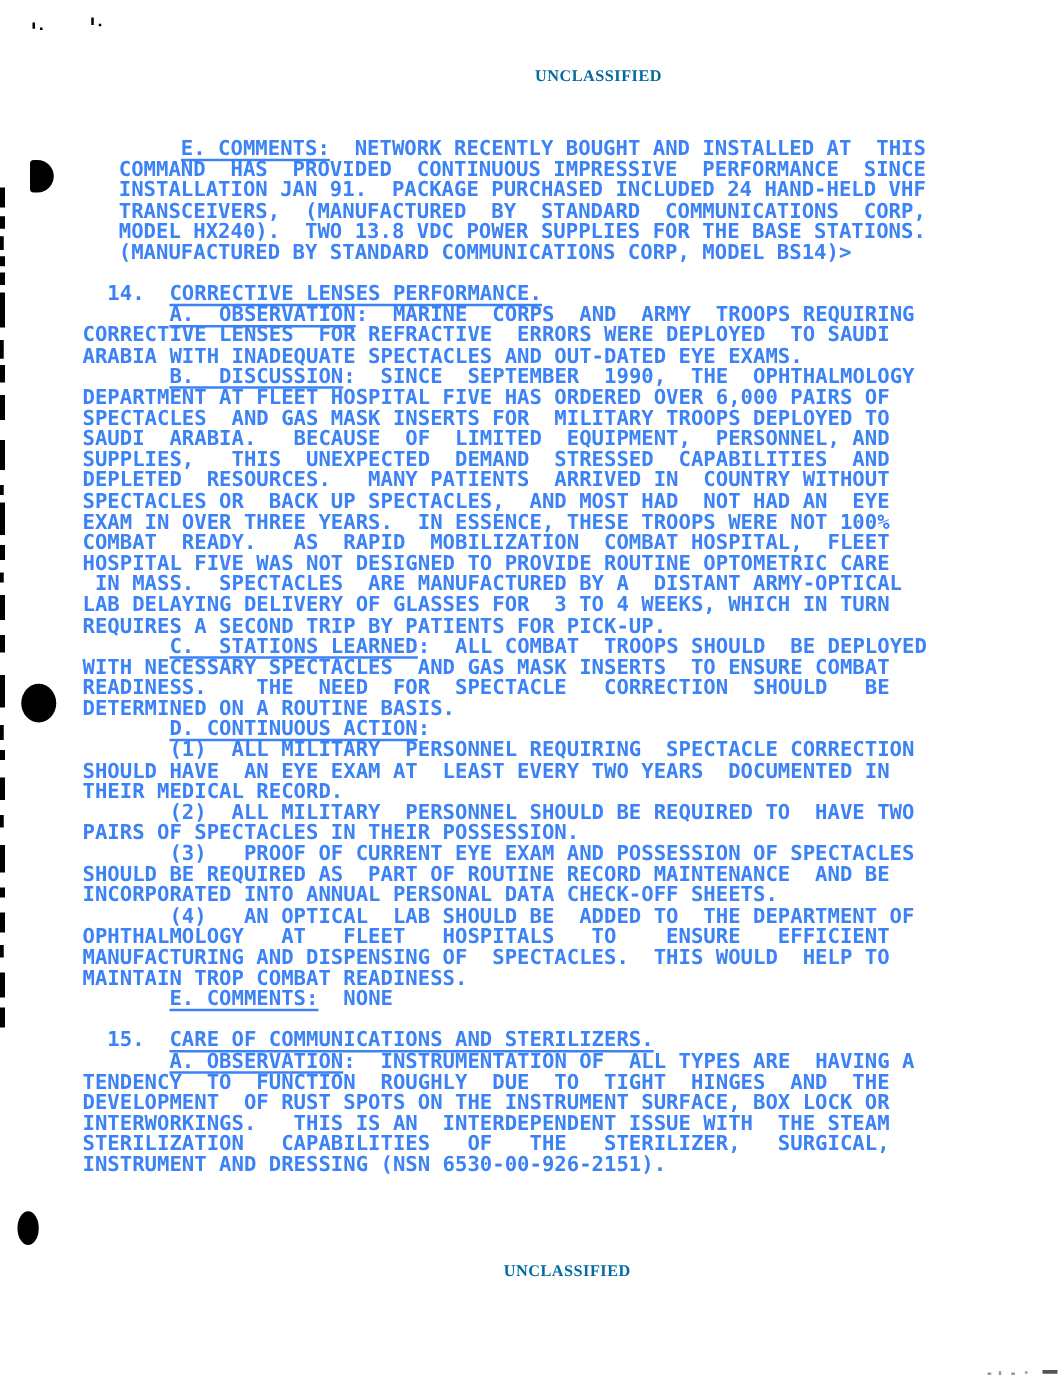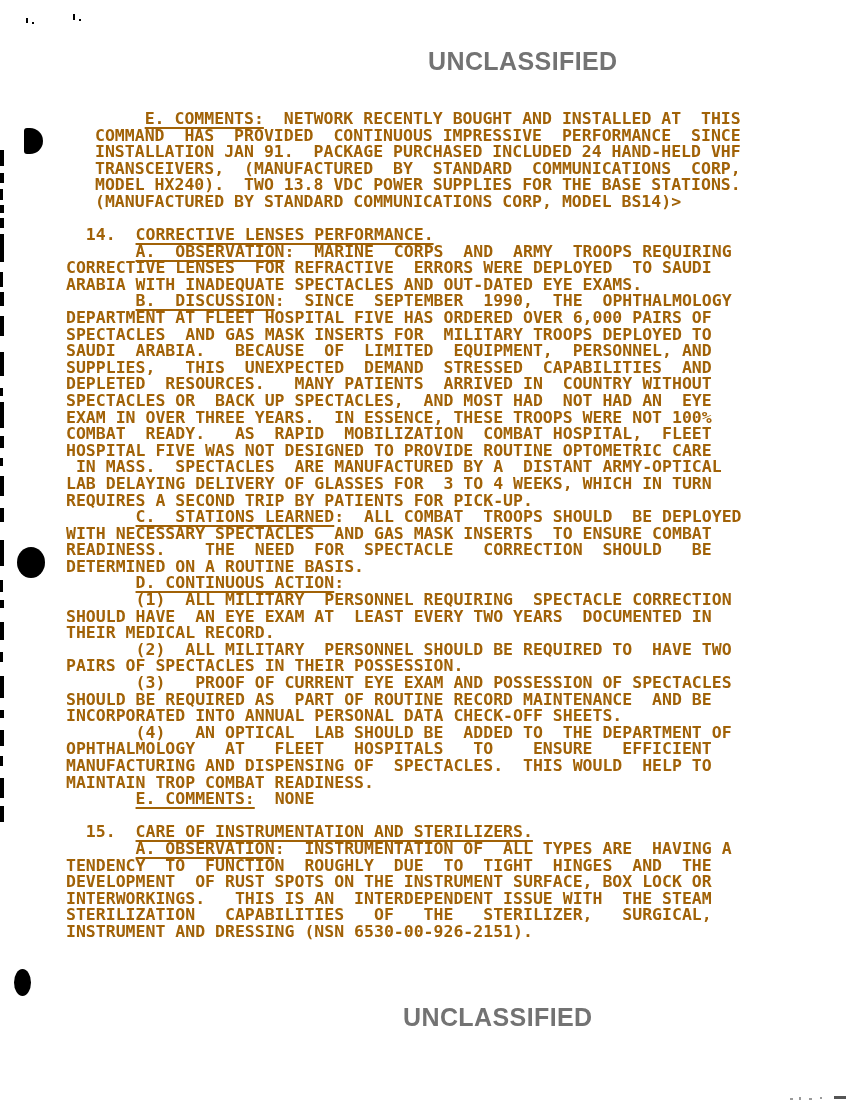--- a/index.html
+++ b/index.html
@@ -5,36 +5,36 @@
   html,body{margin:0;padding:0;}
   body{
     width:850px;height:1107px;
     background:#ffffff;
     position:relative;
     overflow:hidden;
     font-family:"DejaVu Sans Mono",monospace;
   }
   .classification{
     position:absolute;
-    font-family:Liberation Sans, sans-serif;
+    font-family:Liberation Serif, serif;
     font-weight:bold;
-    font-size:25px;
+    font-size:13px;
     line-height:20px;
     letter-spacing:0.4px;
-    color:#737373;
+    color:#0369a1;
     white-space:nowrap;
   }
   pre.doc-block{
     position:absolute;
     margin:0;
     font-family:"DejaVu Sans Mono",monospace;
     font-weight:bold;
     font-size:16.5px;
     line-height:16.6px;
-    color:#a16207;
+    color:#3b82f6;
     white-space:pre;
   }
   pre.doc-block .ul{
     text-decoration:underline;
     text-decoration-thickness:1.5px;
     text-underline-offset:3px;
   }
   .mark{position:absolute;background:#000;}
   .mark.faint{background:#9a9a9a;}
 </style>
@@ -79,21 +79,21 @@
 PAIRS OF SPECTACLES IN THEIR POSSESSION.
        (3)   PROOF OF CURRENT EYE EXAM AND POSSESSION OF SPECTACLES
 SHOULD BE REQUIRED AS  PART OF ROUTINE RECORD MAINTENANCE  AND BE
 INCORPORATED INTO ANNUAL PERSONAL DATA CHECK-OFF SHEETS.
        (4)   AN OPTICAL  LAB SHOULD BE  ADDED TO  THE DEPARTMENT OF
 OPHTHALMOLOGY   AT   FLEET   HOSPITALS   TO    ENSURE   EFFICIENT
 MANUFACTURING AND DISPENSING OF  SPECTACLES.  THIS WOULD  HELP TO
 MAINTAIN TROP COMBAT READINESS.
        <span class="ul">E. COMMENTS:</span>  NONE
 
-  15.  <span class="ul">CARE OF INSTRUMENTATION AND STERILIZERS.</span>
+  15.  <span class="ul">CARE OF COMMUNICATIONS AND STERILIZERS.</span>
        <span class="ul">A. OBSERVATION</span>:  INSTRUMENTATION OF  ALL TYPES ARE  HAVING A
 TENDENCY  TO  FUNCTION  ROUGHLY  DUE  TO  TIGHT  HINGES  AND  THE
 DEVELOPMENT  OF RUST SPOTS ON THE INSTRUMENT SURFACE, BOX LOCK OR
 INTERWORKINGS.   THIS IS AN  INTERDEPENDENT ISSUE WITH  THE STEAM
 STERILIZATION   CAPABILITIES   OF   THE   STERILIZER,   SURGICAL,
 INSTRUMENT AND DRESSING (NSN 6530-00-926-2151).</pre>
 
 <div class="classification" style="left:403px;top:1007px;">UNCLASSIFIED</div>
 
 <div>

